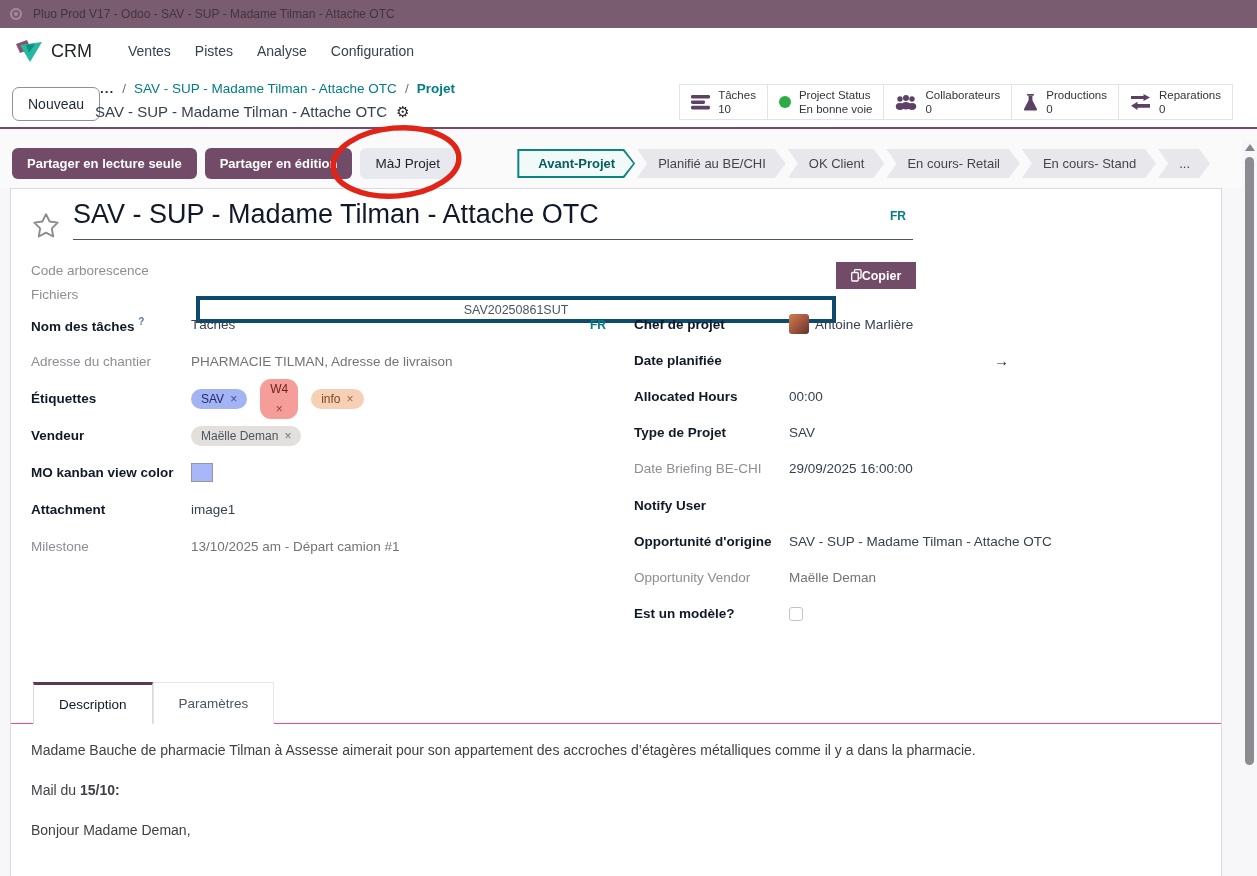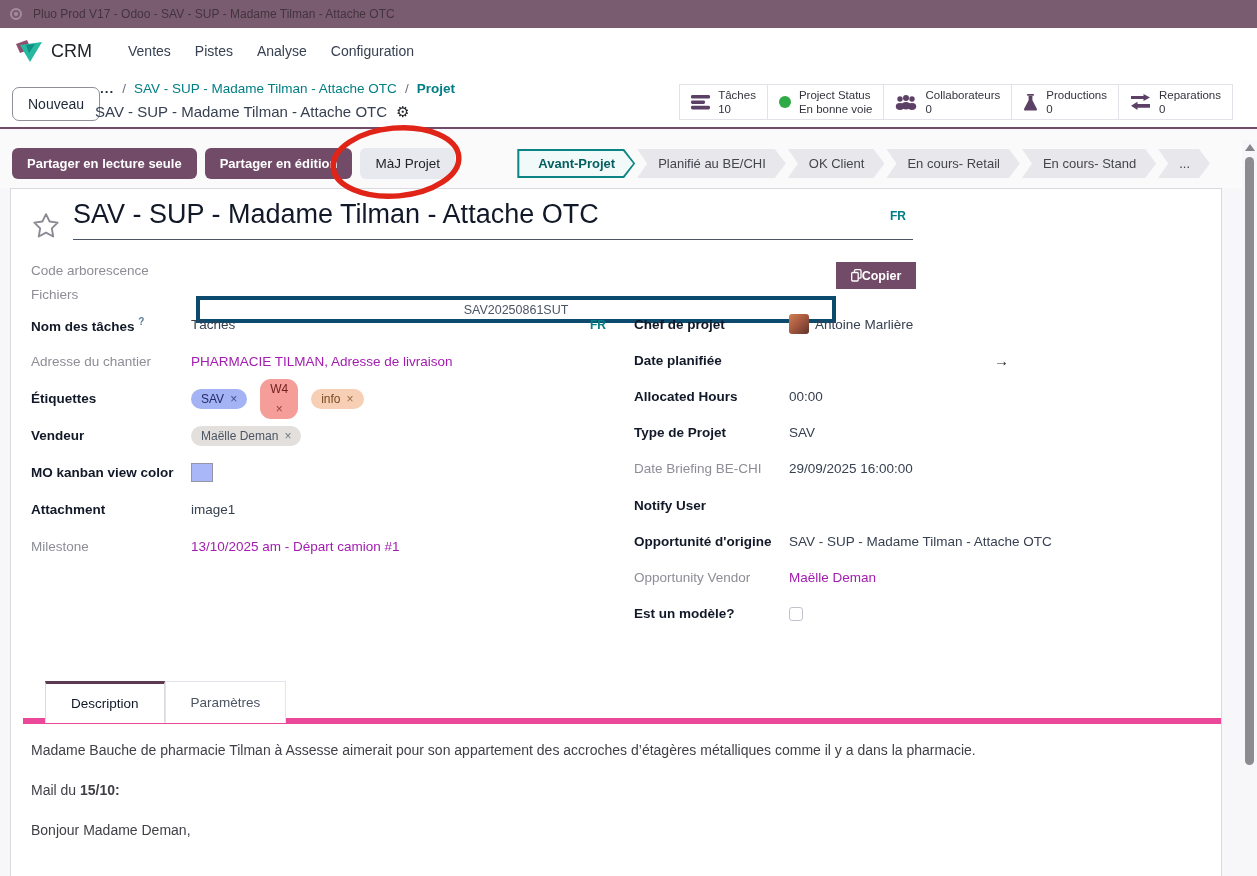--- a/index.html
+++ b/index.html
@@ -90,40 +90,40 @@
 
   .col-left  { position:absolute; left:20px;  top:117px; width:583px; }
   .col-right { position:absolute; left:623px; top:117px; width:566px; }
   .frow { display:flex; align-items:center; height:37px; }
   .col-right .frow { height:36.2px; }
   .flabel { width:160px; flex:none; font-size:13.5px; color:#111827; font-weight:600; }
   .col-right .flabel { width:155px; }
   .flabel.muted { color:#8d8d96; font-weight:400; }
   .flabel sup { color:#5b7a9d; font-size:10px; }
   .fvalue { font-size:13.5px; color:#374151; display:flex; align-items:center; gap:6px; flex:1; }
-  .link { color:#a21caf; cursor:pointer; }
+  .link { color:#737373; cursor:pointer; }
   .fr-inline { margin-left:auto; margin-right:8px; }
 
   .tag { display:inline-flex; align-items:center; gap:6px; border-radius:11px; padding:3px 10px;
     font-size:12px; cursor:pointer; margin-right:7px; }
   .tag-blue  { background:#a4b3f4; color:#222a68; }
   .tag-red   { background:#f59d99; color:#6e1f1a;flex-direction:column; }
   .tag-peach { background:#f6cfb5; color:#7c4a22; }
   .tag-gray  { background:#e3dfdc; color:#4b5563; }
   .tag-x { opacity:.75; font-size:12px; }
 
   .swatch { width:22px; height:19px; background:#a9b6f8; border:1px solid #9496a4; cursor:pointer; }
   .avatar { width:20px; height:20px; border-radius:3px; flex:none;
     background:linear-gradient(135deg,#d08050 0%,#a85a40 45%,#5f342c 100%); }
   .checkbox { width:14px; height:14px; border:1.5px solid #c2c2cc; border-radius:3px; background:#fff; cursor:pointer; }
   .arrow-planned { margin-left:205px; color:#212529; font-size:15px; }
 
   
-  .tabs { position:absolute; left:12px; right:0; top:492px; height:43px; border-bottom:6px solid #ec4899;
-    display:flex; align-items:flex-start; padding-left:22px; }
+  .tabs { position:absolute; left:0; right:0; top:492px; height:43px; border-bottom:1px solid #ec4899;
+    display:flex; align-items:flex-end; padding-left:22px; }
   .tab { height:42px; display:flex; align-items:center; padding:0 25px; font-size:13.5px;
     color:#4b5563; background:#fff; margin-bottom:-1px; cursor:pointer; border:1px solid #e4e4ea; border-bottom:none; }
   .tab.active { border:1px solid #d9d9e0; border-top:3px solid #5d3a52; border-bottom:1px solid #fff; color:#111827; }
 
   .desc { position:absolute; left:20px; right:40px; top:534px; font-size:14px; color:#3f3f46; padding-top:18px; }
   .desc p { margin:0 0 22px; line-height:1.3; }
 
   
   .annotation { position:absolute; left:323px; top:121px; width:150px; height:82px; z-index:50; pointer-events:none; }
   .scrollbar { position:absolute; right:0; top:140px; bottom:0; width:15px; background:#f7f7fa; z-index:60; }

